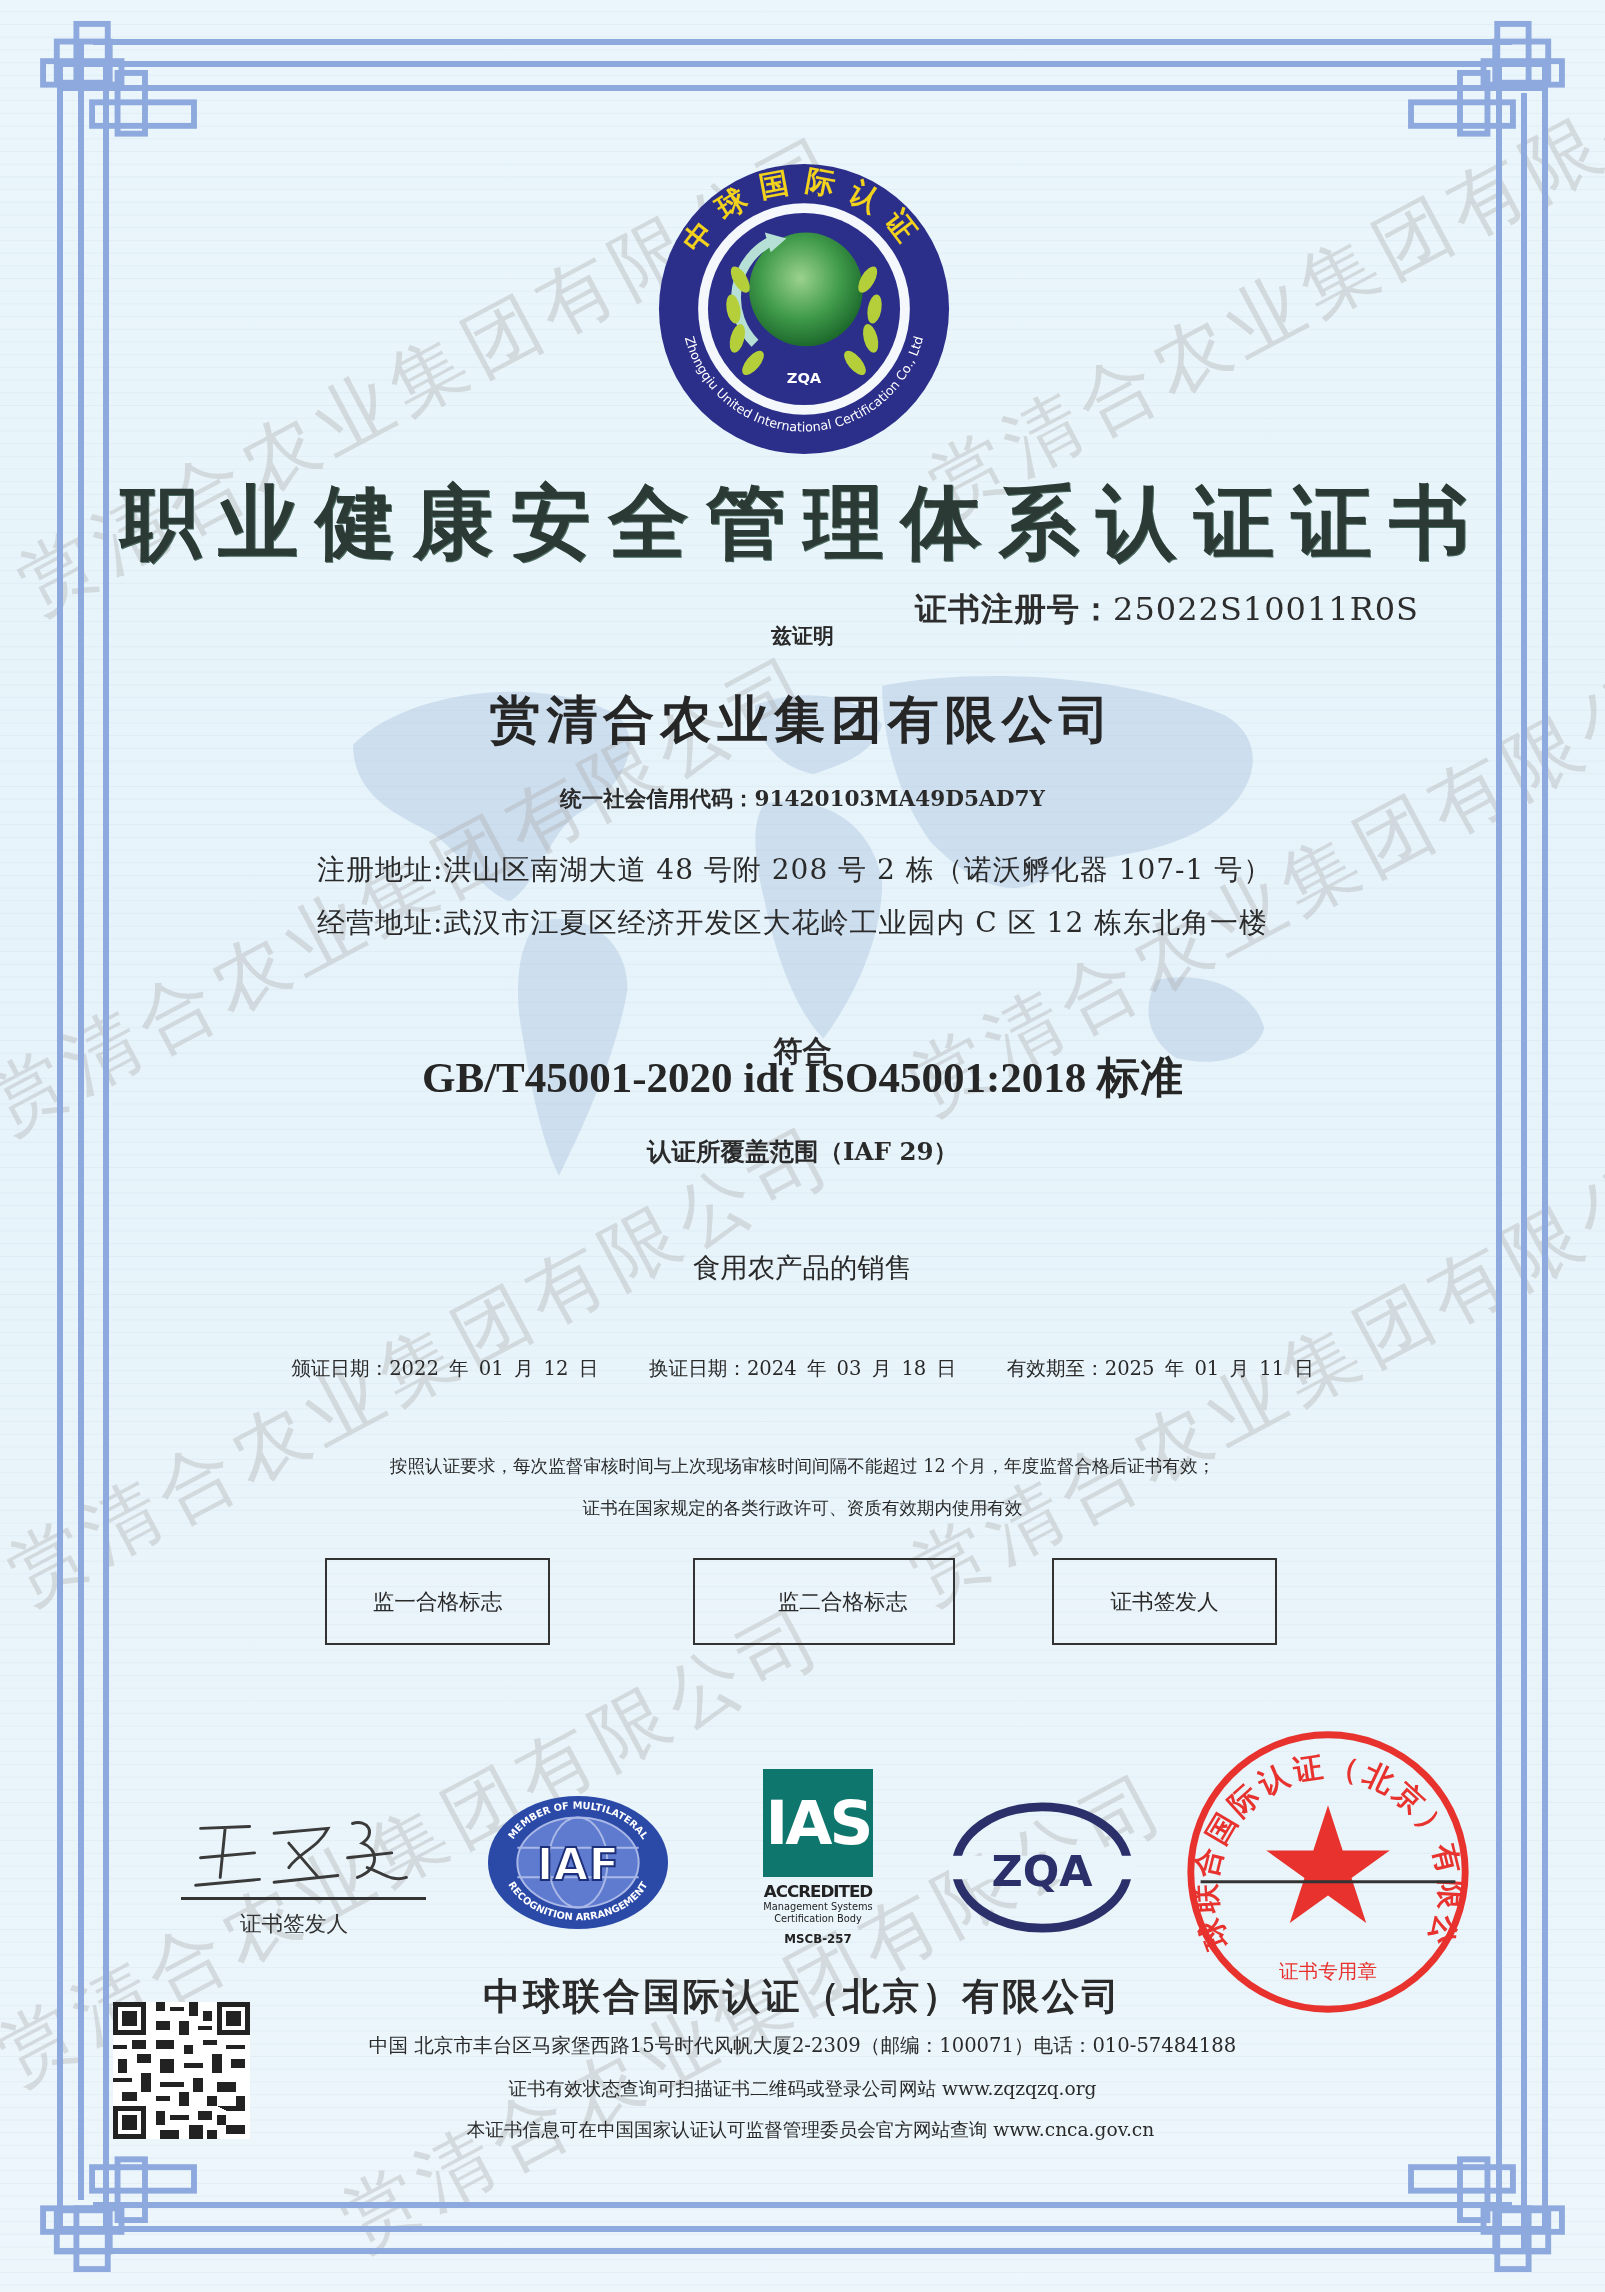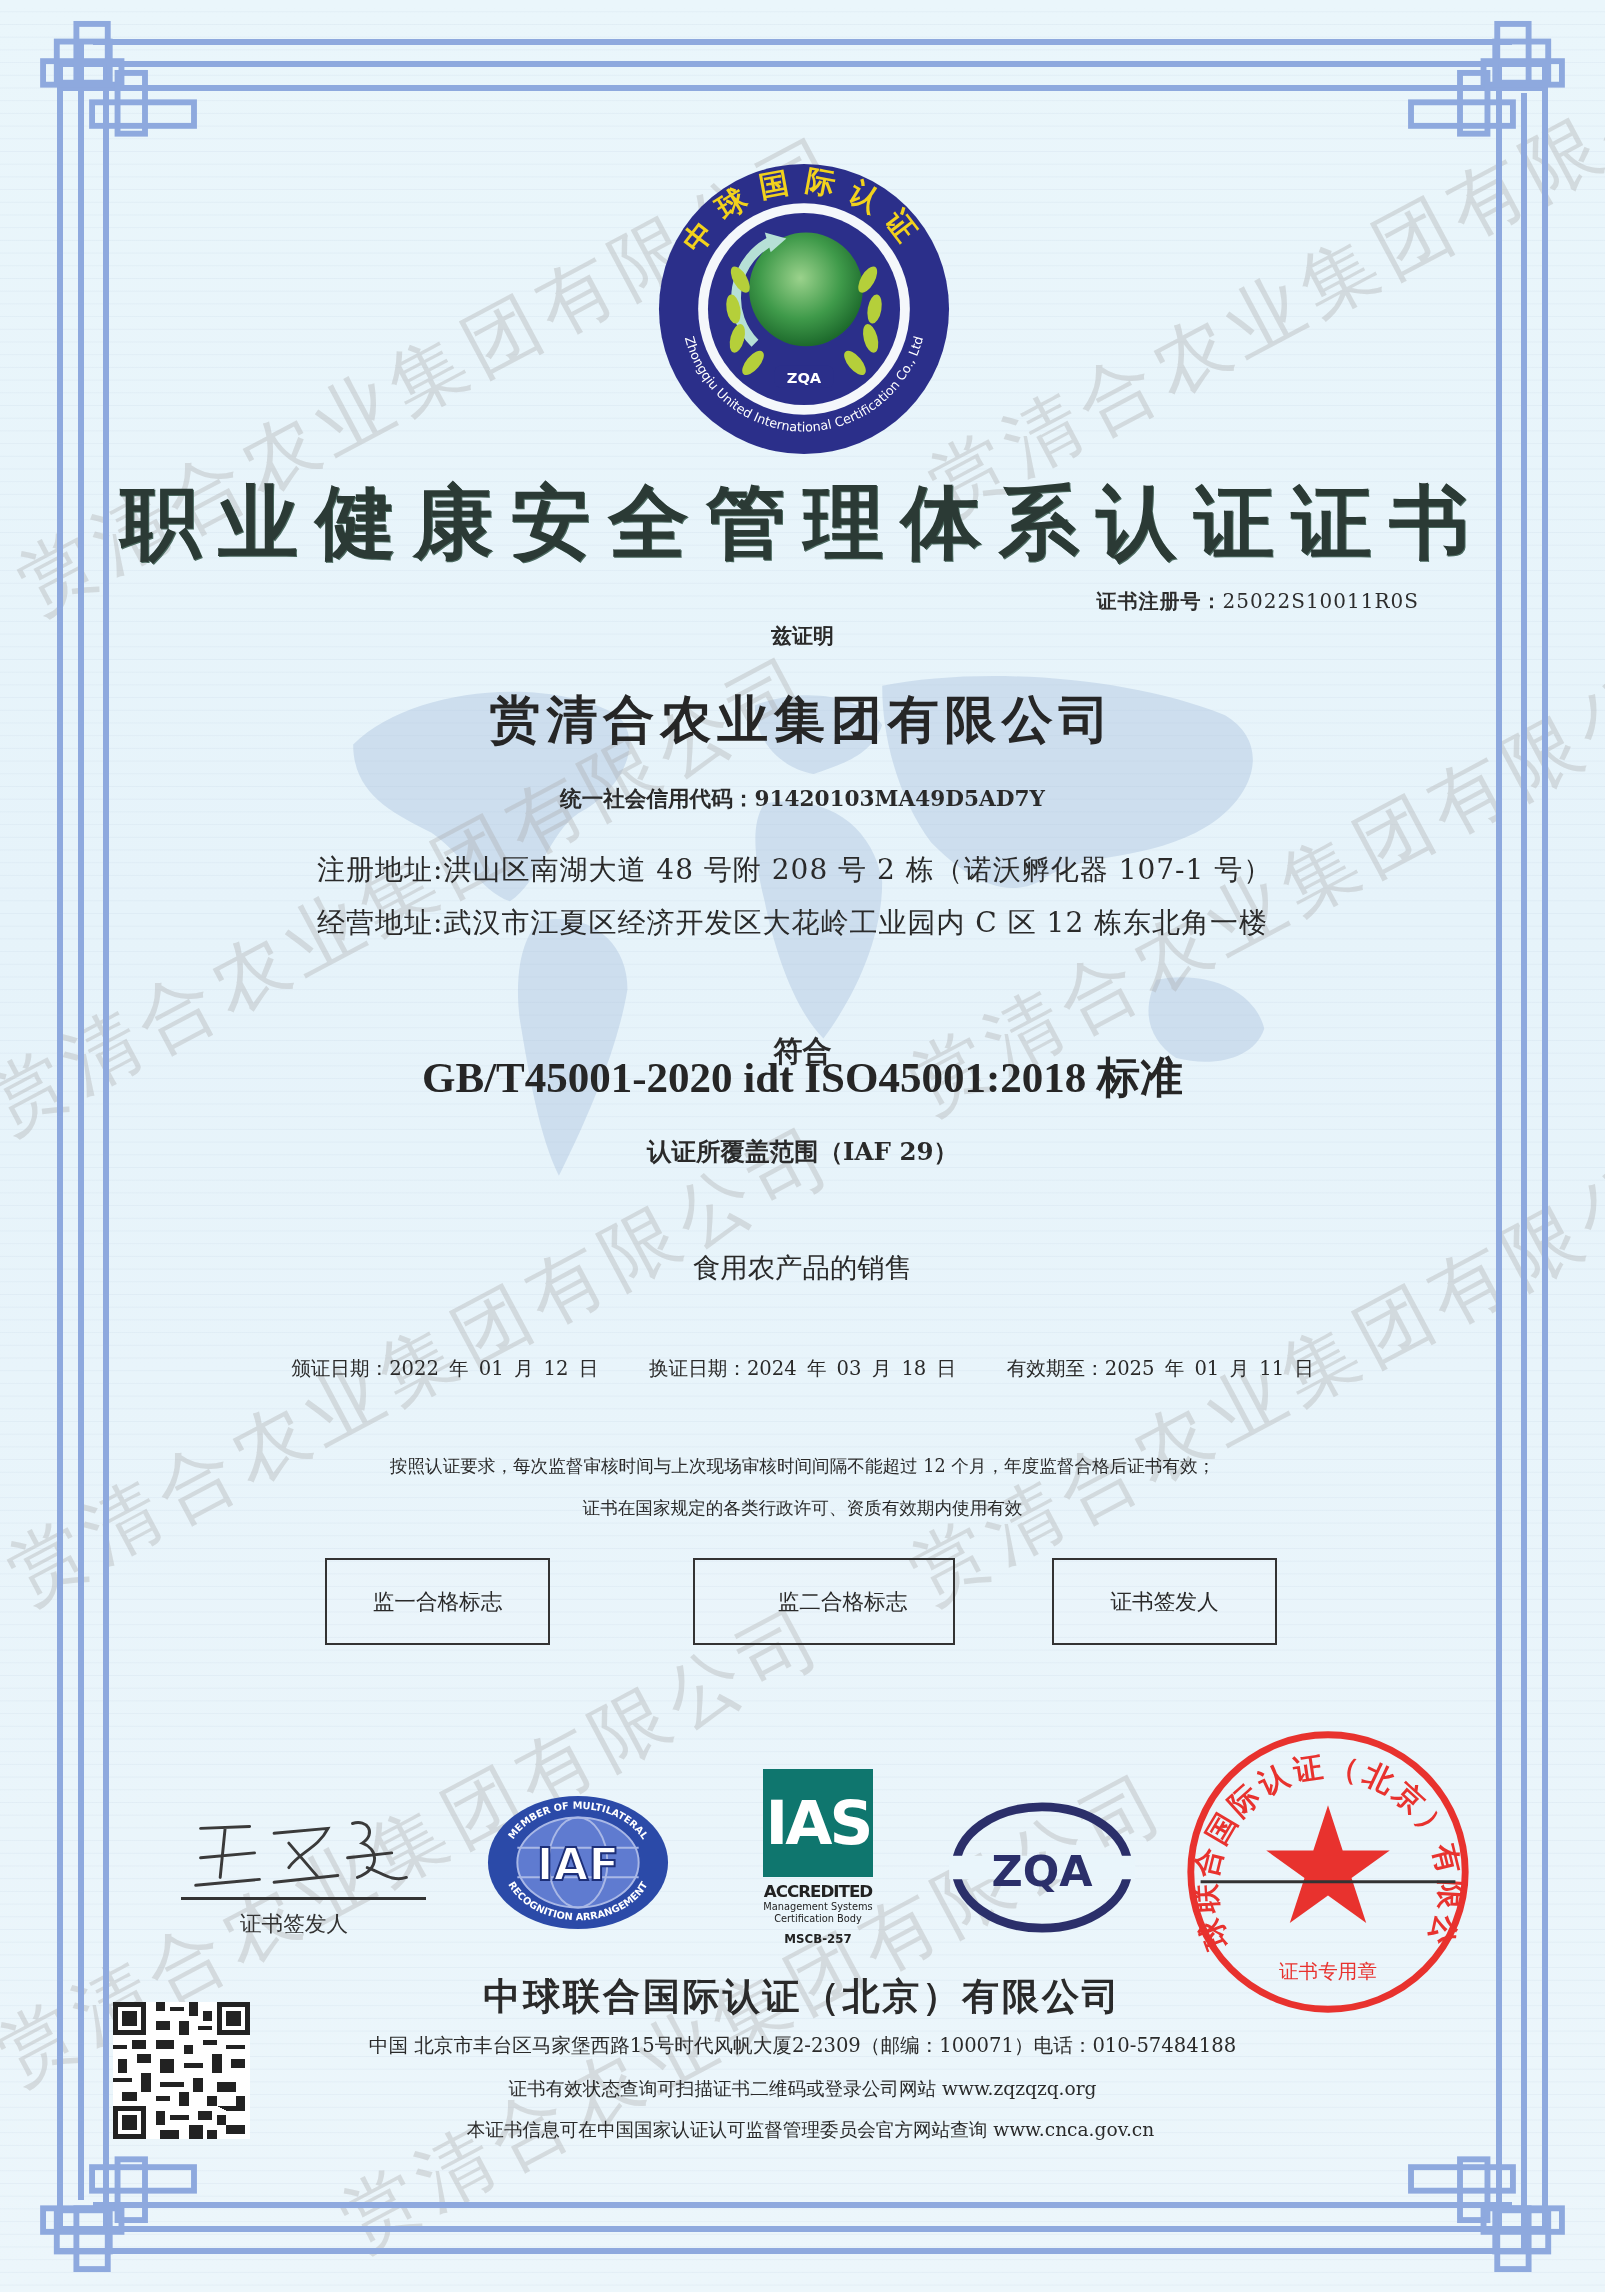--- a/index.html
+++ b/index.html
@@ -32,21 +32,21 @@
   
   .logo { position: absolute; left: 647px; top: 162px; width: 314px; height: 294px; }
 
   .title {
     position: absolute; left: 88px; width: 1431px; top: 470px; text-align: center;
     font-family: "DejaVu Sans", sans-serif; font-weight: bold;
     font-size: 80px; letter-spacing: 17.6px; color: #2b3a35;
     text-shadow: 1px 1px 0 #4b6a60;
   }
   .regno {
-    position: absolute; right: 186px; top: 588px; font-size: 20px; font-weight: bold;
+    position: absolute; right: 186px; top: 588px; font-size: 32px; font-weight: bold;
     color: #2d2d2d; letter-spacing: 1px;
   }
   .center { position: absolute; left: 0; width: 1605px; text-align: center; }
   .certify { top: 622px; font-size: 21px; font-weight: bold; }
   .company { top: 686px; font-size: 51px; font-weight: bold; letter-spacing: 5.9px; color: #262626; }
   .credit { top: 784px; font-size: 21.6px; font-weight: bold; }
   .addr { position: absolute; left: 317px; font-size: 28px; color: #2a2a2a; letter-spacing: 1px; }
   .addr1 { top: 851px; }
   .addr2 { top: 904px; }
   .conform { top: 1000px; font-size: 29px; font-weight: bold; margin-top: 32px; }

